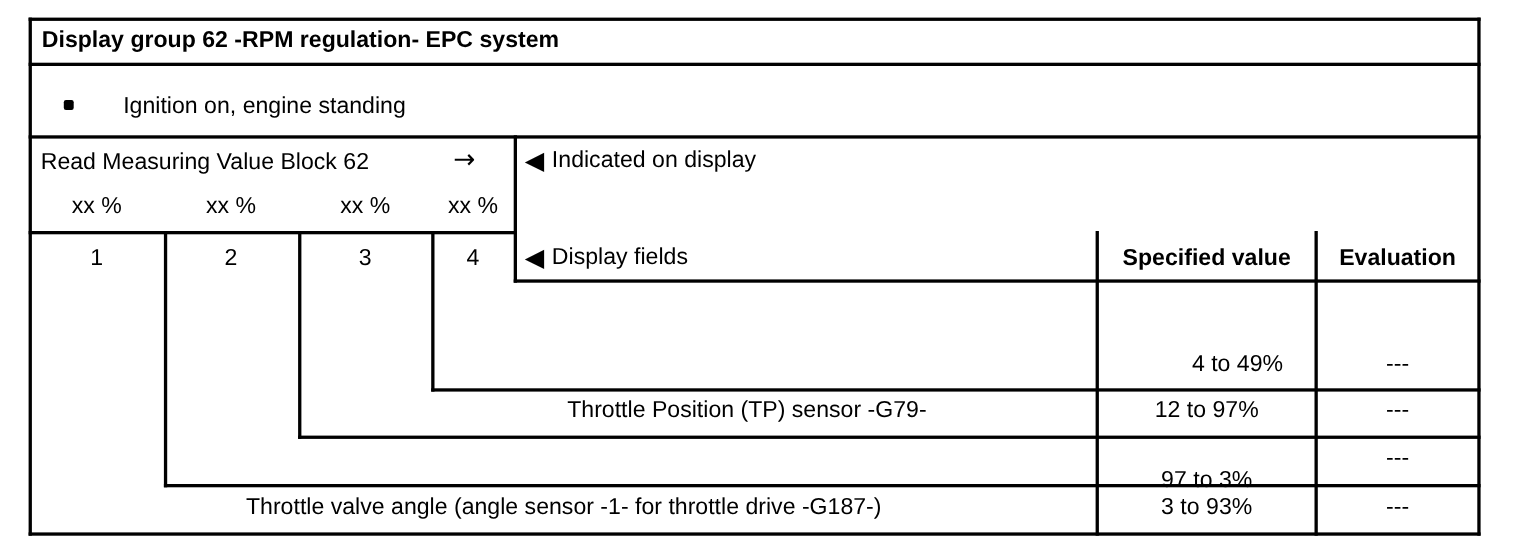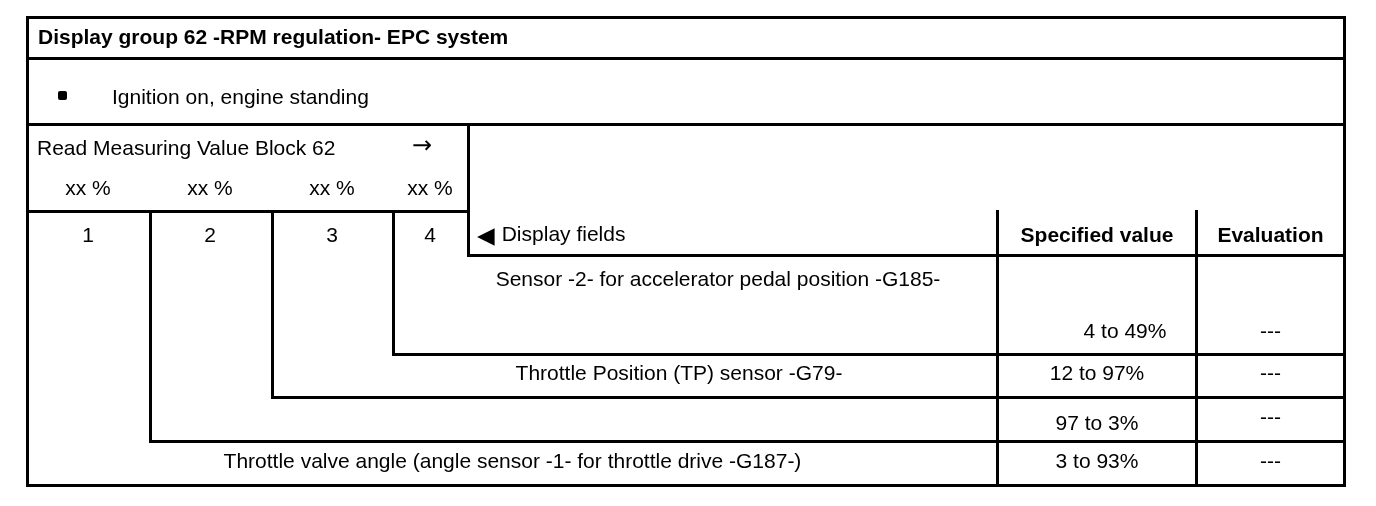--- a/index.html
+++ b/index.html
@@ -56,41 +56,43 @@
   <div class="txt" style="left:79px;top:86px;margin-left:33px;">Ignition on, engine standing</div>
 
   <div class="txt" style="left:37px;top:137px;text-align:right;">Read Measuring Value Block 62</div>
   <div class="txt arrow" style="left:412px;top:133px;">→</div>
 
   <div class="txt ctr" style="left:28px;top:177px;width:120px;">xx %</div>
   <div class="txt ctr" style="left:150px;top:177px;width:120px;">xx %</div>
   <div class="txt ctr" style="left:272px;top:177px;width:120px;">xx %</div>
   <div class="txt ctr" style="left:370px;top:177px;width:120px;">xx %</div>
 
+  <div class="txt" style="left:477px;top:135px;">
+    <span class="tri">◀</span><span>Indicated on display</span>
+  </div>
 
   <div class="txt ctr" style="left:28px;top:224px;width:120px;">1</div>
   <div class="txt ctr" style="left:150px;top:224px;width:120px;">2</div>
   <div class="txt ctr" style="left:272px;top:224px;width:120px;">3</div>
   <div class="txt ctr" style="left:370px;top:224px;width:120px;">4</div>
 
   <div class="txt ctr bold" style="left:999px;top:224px;width:196px;">Specified value</div>
 
   <div class="txt" style="left:477px;top:223px;">
     <span class="tri">◀</span><span>Display fields</span>
   </div>
   <div class="txt ctr bold" style="left:1198px;top:224px;width:145px;">Evaluation</div>
 
-  <div class="txt ctr" style="left:440px;top:268px;width:556px;">Sensor -2- for accelerator pedal position -G185-</div>
   <div class="txt ctr" style="left:999px;top:320px;width:196px;padding-left:28px;">4 to 49%</div>
   <div class="txt ctr" style="left:1198px;top:320px;width:145px;">---</div>
 
   <div class="txt ctr" style="left:270px;top:362px;width:722px;margin-left:48px;">Throttle Position (TP) sensor -G79-</div>
   <div class="txt ctr" style="left:999px;top:362px;width:196px;">12 to 97%</div>
   <div class="txt ctr" style="left:1198px;top:362px;width:145px;">---</div>
 
-  <div class="txt ctr" style="left:999px;top:412px;width:196px;">97 to 3%</div>
+  <div class="txt ctr" style="left:999px;top:426px;width:196px;">97 to 3%</div>
   <div class="txt ctr" style="left:1198px;top:406px;width:145px;">---</div>
 
   <div class="txt ctr" style="left:29px;top:450px;width:967px;">Throttle valve angle (angle sensor -1- for throttle drive -G187-)</div>
   <div class="txt ctr" style="left:999px;top:450px;width:196px;">3 to 93%</div>
   <div class="txt ctr" style="left:1198px;top:450px;width:145px;">---</div>
 
 </div>
 
 </body></html>

